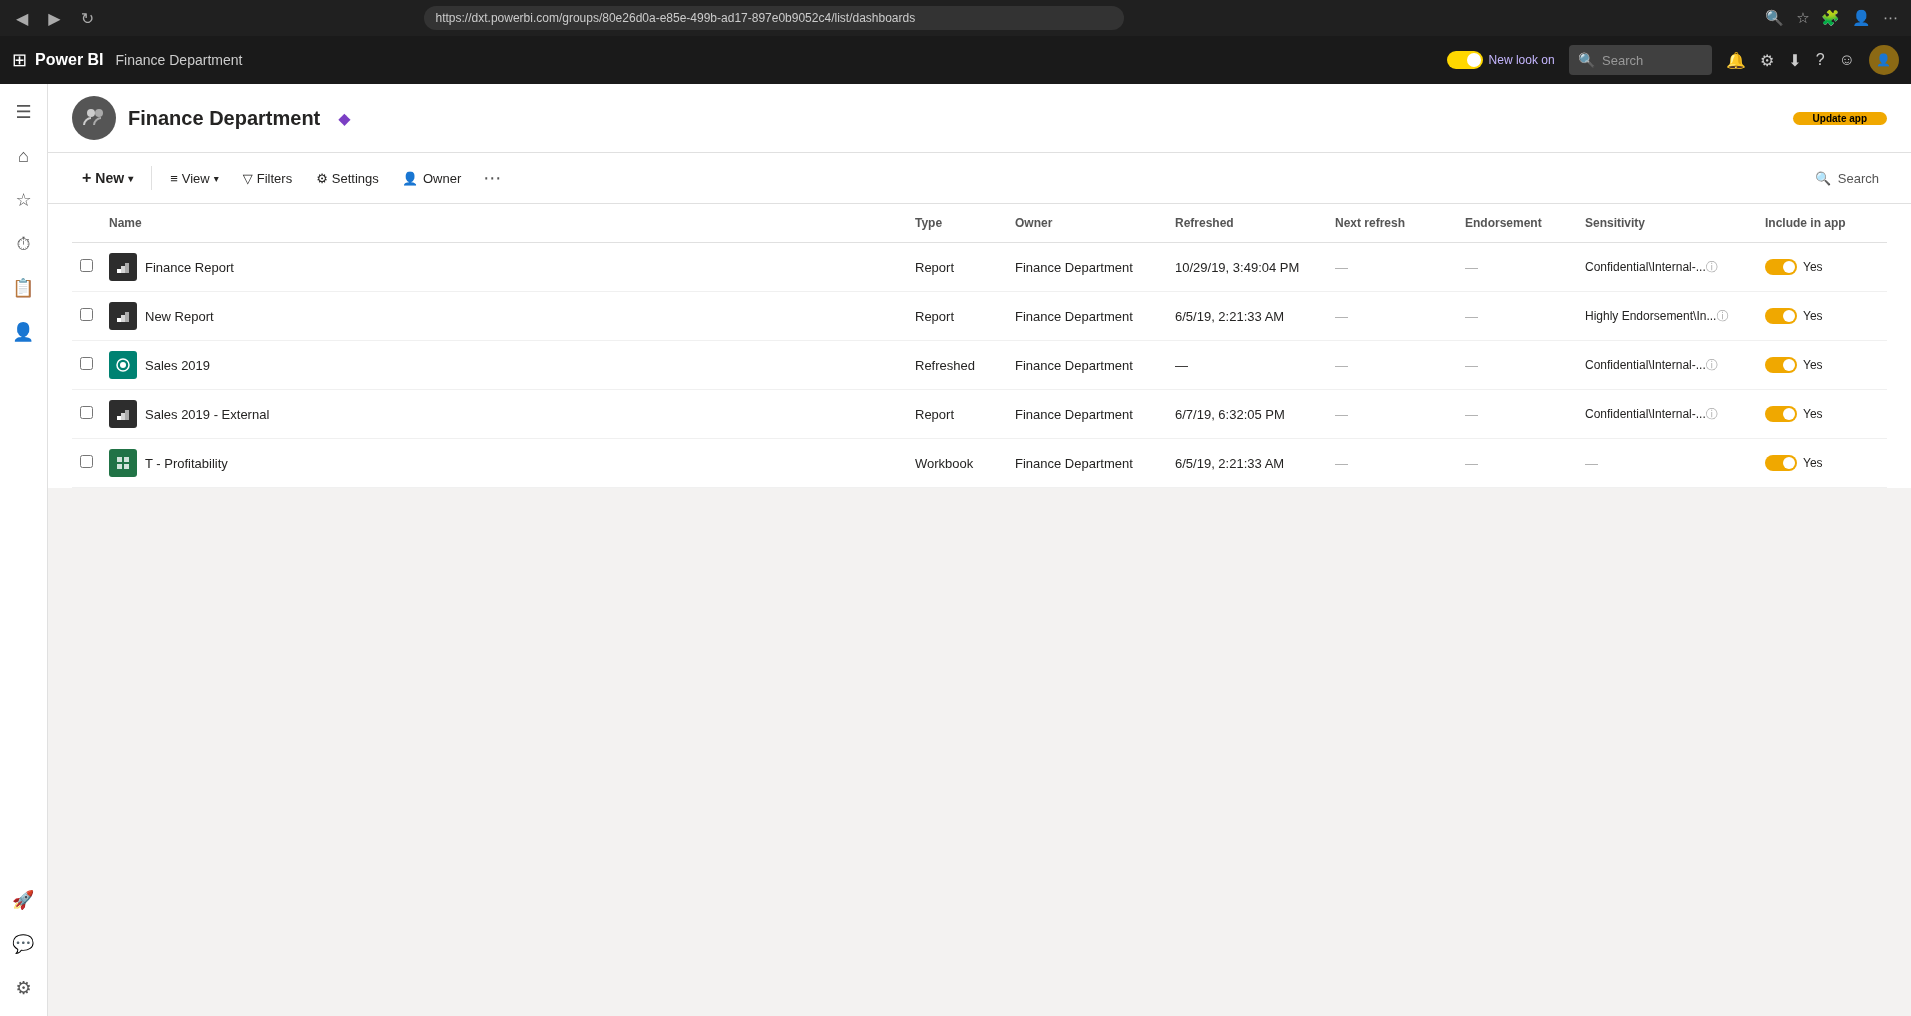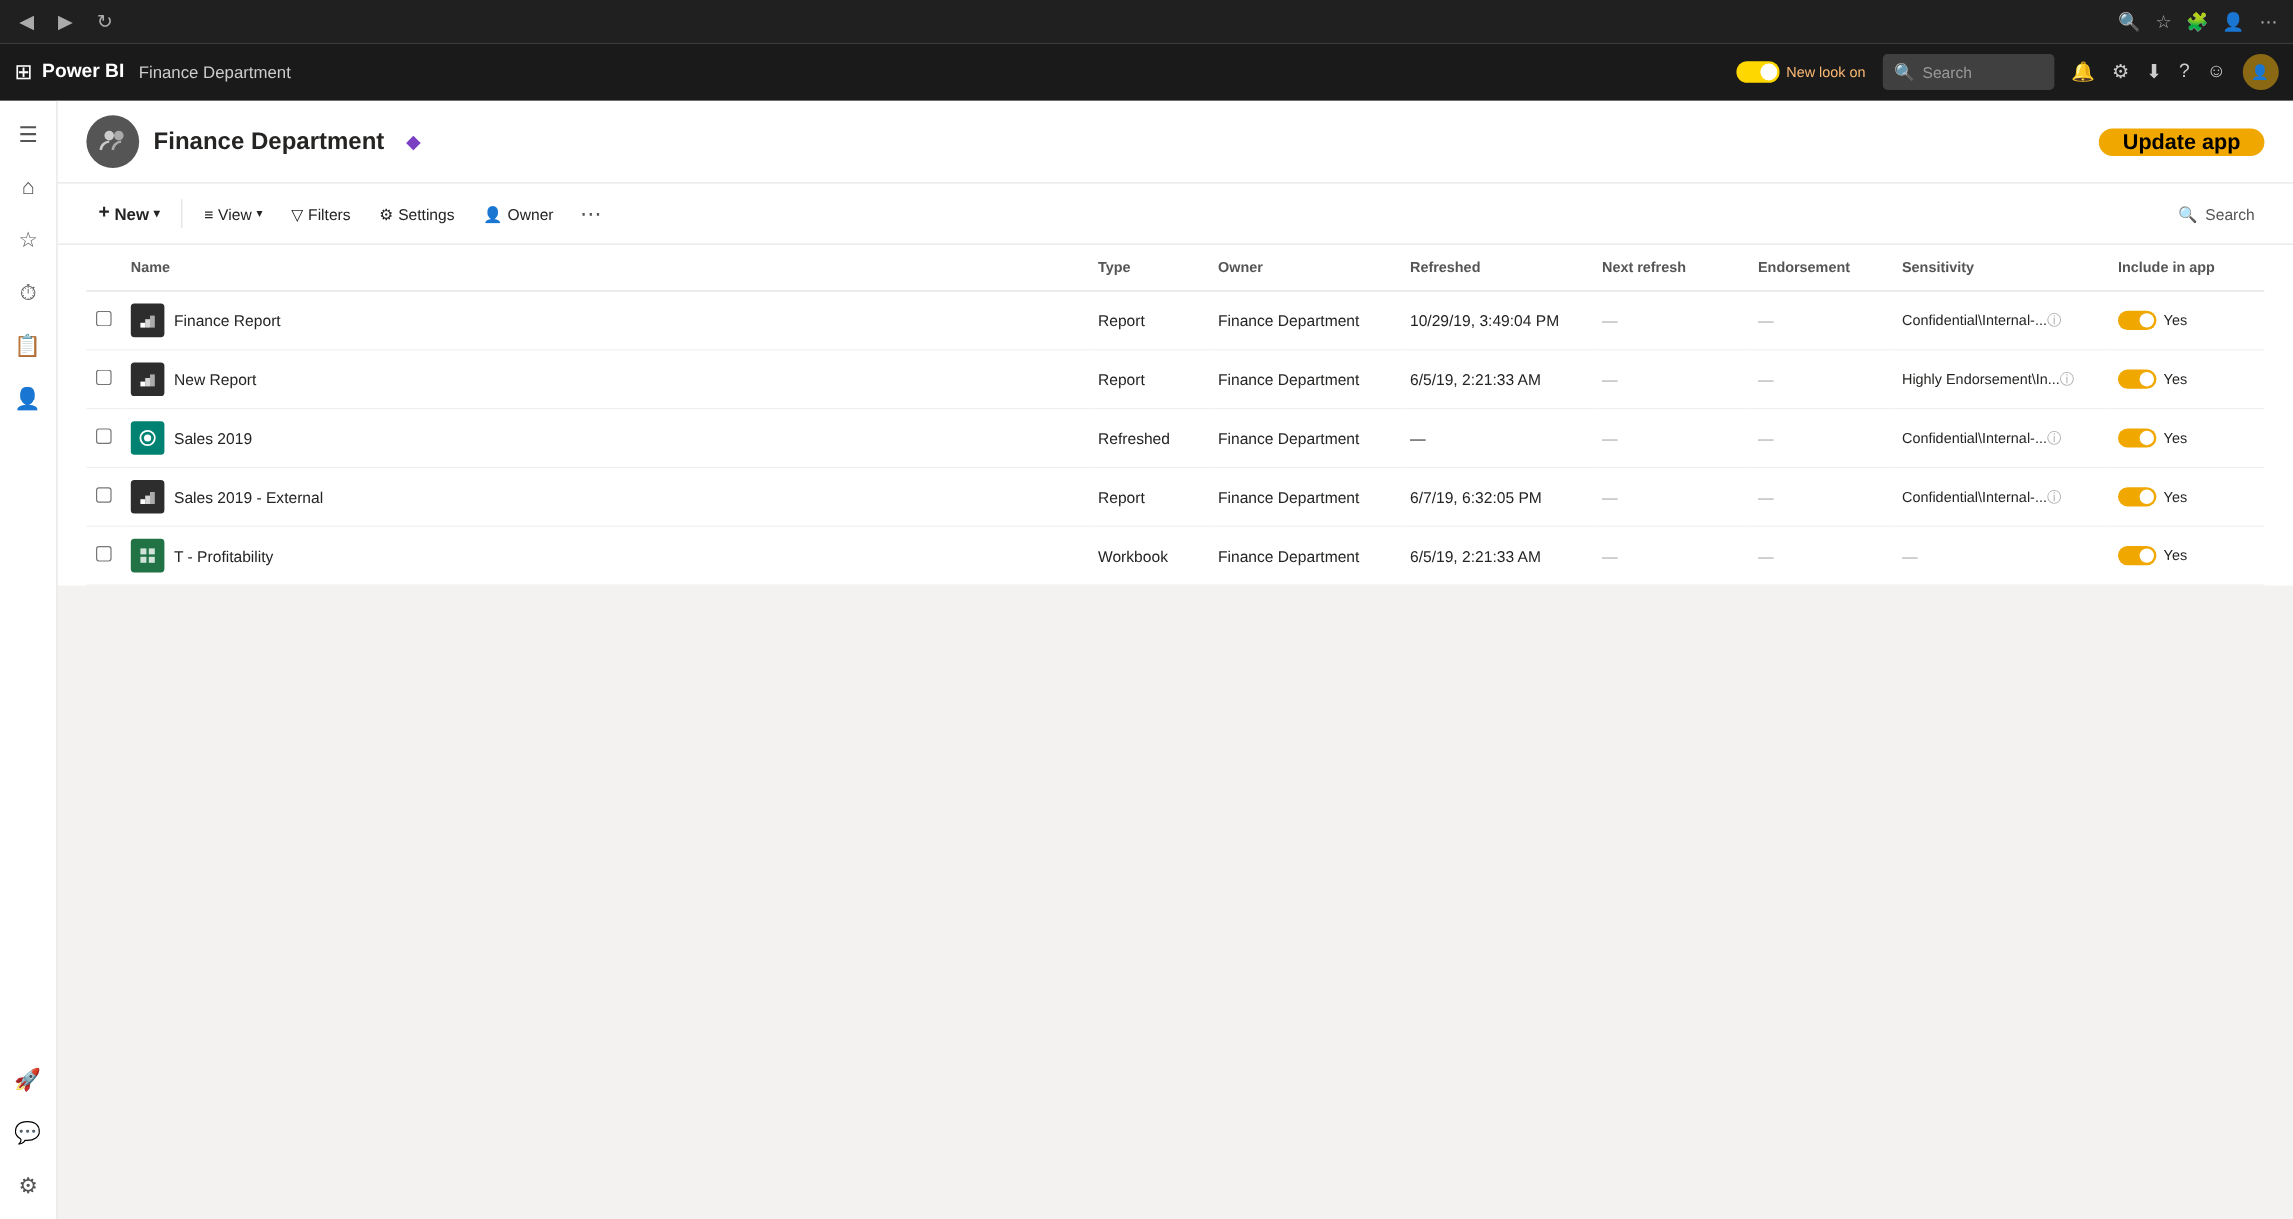--- a/index.html
+++ b/index.html
@@ -84,21 +84,21 @@
       margin-left: auto;
       display: flex;
       align-items: center;
       gap: 14px;
     }
     .new-look-toggle {
       display: flex;
       align-items: center;
       gap: 6px;
       font-size: 12px;
-      color: #fdba74;
+      color: #c4b5fd;
     }
     .toggle-switch {
       width: 36px;
       height: 18px;
       background: #ffd700;
       border-radius: 9px;
       position: relative;
       cursor: pointer;
     }
     .toggle-switch::after {
@@ -214,21 +214,21 @@
       color: #7b3fc4;
       font-size: 16px;
       margin-left: 6px;
     }
     .update-app-btn {
       background: #f0a800;
       color: #000;
       border: none;
       border-radius: 12px;
       padding: 1px 20px;
-      font-size: 18px;
+      font-size: 10px;
       font-weight: 600;
       cursor: pointer;
     }
 
     
     .toolbar {
       background: #fff;
       padding: 8px 24px;
       display: flex;
       align-items: center;
@@ -402,20 +402,23 @@
     .col-sensitivity { width: 180px; }
     .col-include { width: 130px; }
   </style>
 </head>
 <body>
 
 <div class="browser-bar">
   <button class="browser-nav-btn">◀</button>
   <button class="browser-nav-btn">▶</button>
   <button class="browser-nav-btn">↻</button>
+  <div class="browser-url-bar">
+    <span class="browser-url-text">https://dxt.powerbi.com/groups/80e26d0a-e85e-499b-ad17-897e0b9052c4/list/dashboards</span>
+  </div>
   <div class="browser-actions">
     <span class="browser-action-icon">🔍</span>
     <span class="browser-action-icon">☆</span>
     <span class="browser-action-icon">🧩</span>
     <span class="browser-action-icon">👤</span>
     <span class="browser-action-icon">⋯</span>
   </div>
 </div>
 
 <div class="pbi-topnav">

